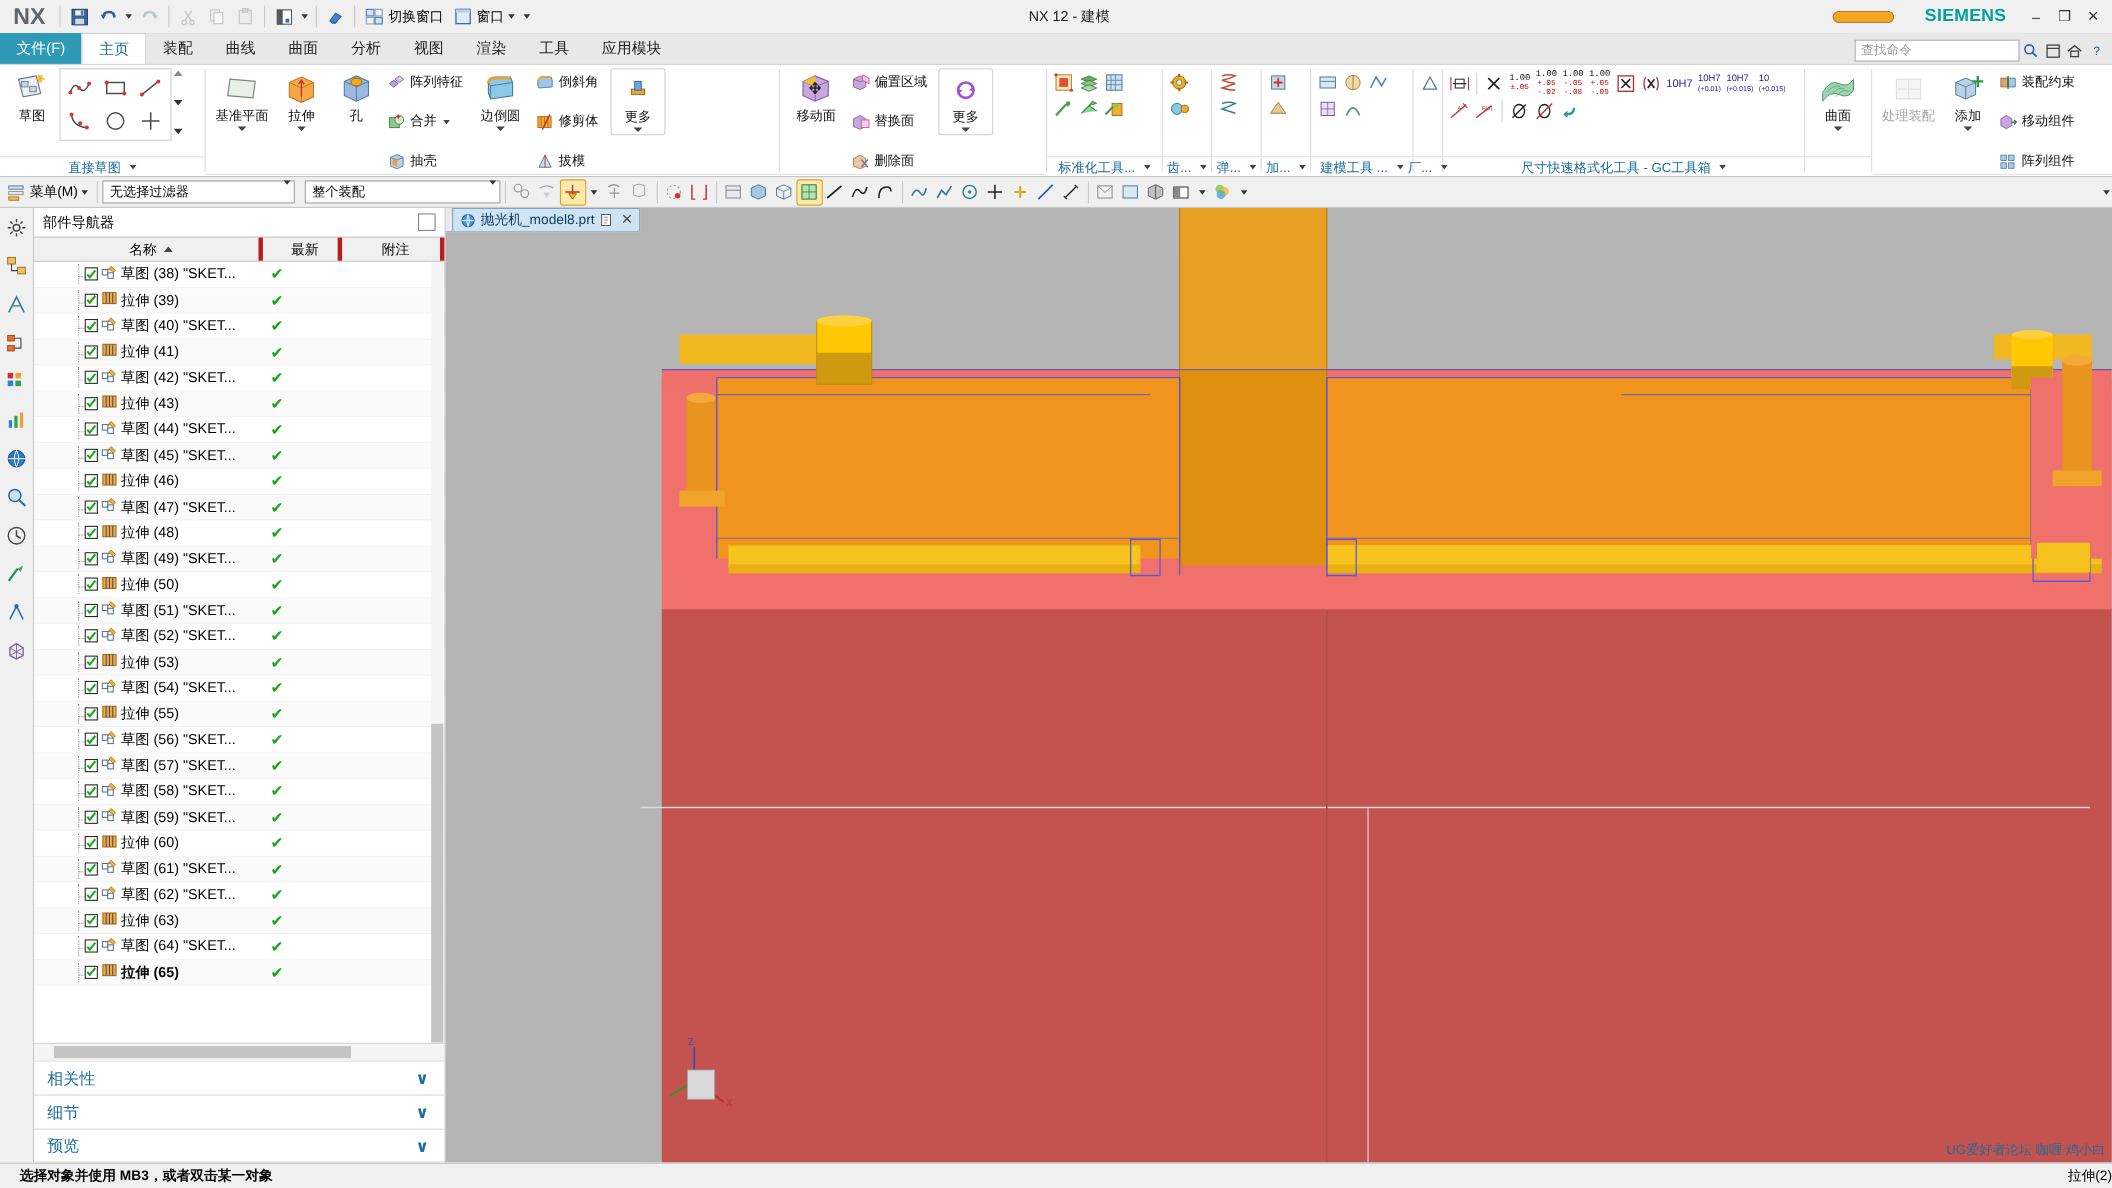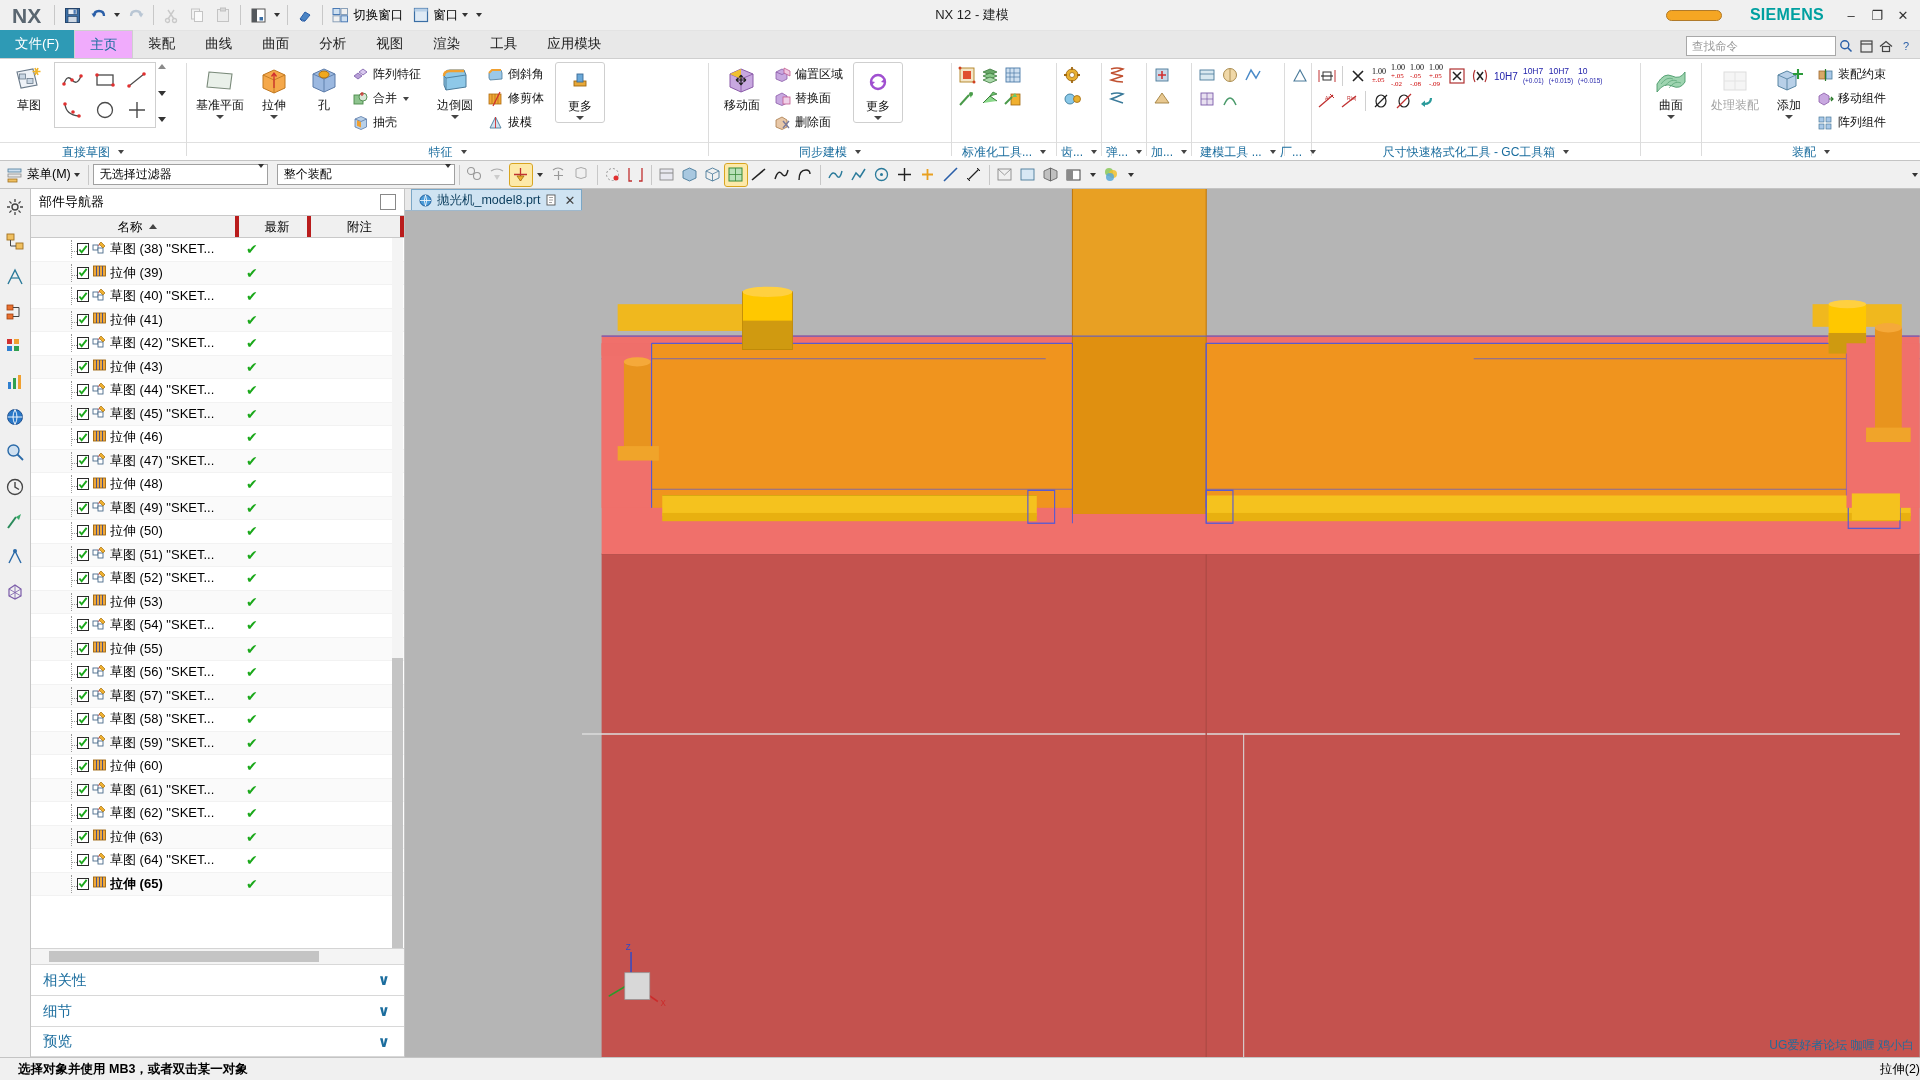--- a/index.html
+++ b/index.html
@@ -36,21 +36,21 @@
   
   .tabstrip {
     height: 28px; background: #e8e8e8; display: flex; align-items: flex-end;
     flex: 0 0 28px; position: relative; border-bottom: 1px solid #cfcfcf;
   }
   .tab {
     padding: 0 15px; height: 28px; line-height: 28px; font-size: 13.5px; color: #1a1a1a;
     cursor: pointer; position: relative;
   }
   .tab.file { background: #2e9ab5; color: #fff; }
-  .tab.active { background: #f0abfc; color: #1b6d9e; border-top: 1px solid #cfcfcf; border-left: 1px solid #cfcfcf; border-right: 1px solid #cfcfcf; }
+  .tab.active { background: #ffffff; color: #1b6d9e; border-top: 1px solid #cfcfcf; border-left: 1px solid #cfcfcf; border-right: 1px solid #cfcfcf; }
   .searchwrap { margin-left: auto; display: flex; align-items: center; padding: 0 4px 2px 0; }
   .searchbox {
     width: 150px; height: 20px; background: #fff; border: 1px solid #a8a8a8;
     font-size: 11.5px; color: #999; padding: 0 5px; line-height: 18px;
   }
   .searchbox::placeholder { color: #9a9a9a; }
   .sicon { width: 20px; height: 20px; display:flex; align-items:center; justify-content:center; cursor:pointer; }
 
   
   .ribbon {
@@ -73,34 +73,34 @@
     cursor: pointer; padding: 2px 1px; border-radius: 2px; text-align: center;
   }
   .bigbtn .bi { height: 34px; display: flex; align-items: center; justify-content: center; }
   .bigbtn .bl { font-size: 12px; color: #111; line-height: 14px; white-space: nowrap; }
   .bigbtn .bc { width:0;height:0;border-left:4px solid transparent;border-right:4px solid transparent;border-top:4.5px solid #444;margin-top:3px;}
   .bigbtn.wide { width: 58px; }
   .bigbtn.disabled { opacity: .4; cursor: default; }
   .bigbtn.framed { border: 1px solid #cfcfcf; border-radius: 3px; background: #fff; }
 
   
-  .smallcol { display: flex; flex-direction: column; justify-content: flex-start; gap: 1px; padding-top: 1px; }
+  .smallcol { display: flex; flex-direction: column; justify-content: flex-start; gap: 13px; padding-top: 1px; }
   .smallbtn {
     display: flex; align-items: center; gap: 4px; padding: 1px 5px 1px 2px; height: 23px;
     cursor: pointer; font-size: 12px; color: #111; border-radius: 2px; white-space: nowrap;
   }
   .smallbtn .si { width: 18px; height: 18px; display: flex; align-items: center; justify-content: center; flex: 0 0 18px;}
   .smallbtn .sc { width:0;height:0;border-left:3.5px solid transparent;border-right:3.5px solid transparent;border-top:4px solid #444;margin-left:2px;}
 
   
   .icongrid { display: flex; flex-direction: column; gap: 2px; padding-top: 2px; }
   .iconrow { display: flex; gap: 1px; align-items: center; }
   .gicon { width: 22px; height: 22px; display:flex; align-items:center; justify-content:center; cursor:pointer; border-radius:2px; }
   .vsep { width: 1px; height: 20px; background: #d0d0d0; margin: 0 3px; }
-  .tolerance { font-size: 8px; color: #000; font-family: Liberation Serif, serif; text-align: left; line-height: 8px; cursor:pointer; padding: 0 2px;}
+  .tolerance { font-size: 8px; color: #000; font-family: Liberation Mono, monospace; text-align: center; line-height: 8px; cursor:pointer; padding: 0 2px;}
   .tolerance .tl2 { color: #c00; font-size: 7px; }
   .fitsym { font-size: 8.5px; color: #2222aa; cursor: pointer; padding: 0 2px; line-height: 9px; }
 
   .mini-caret-col { display:flex; flex-direction: column; align-items:center; justify-content:space-between; height: 62px; padding: 2px 2px; }
   .mini-caret-col div { width:0;height:0;border-left:4px solid transparent;border-right:4px solid transparent;}
   .mc-up { border-bottom: 5px solid #8a8a8a; }
   .mc-dn { border-top: 5px solid #333; }
 
   .sketchbox { border:1px solid #cfcfcf; background:#fff; padding: 2px; display:grid; grid-template-columns: repeat(3, 32px); grid-template-rows: 30px 30px; }
   .sketchbox .gicon { width:32px; height:30px; }

